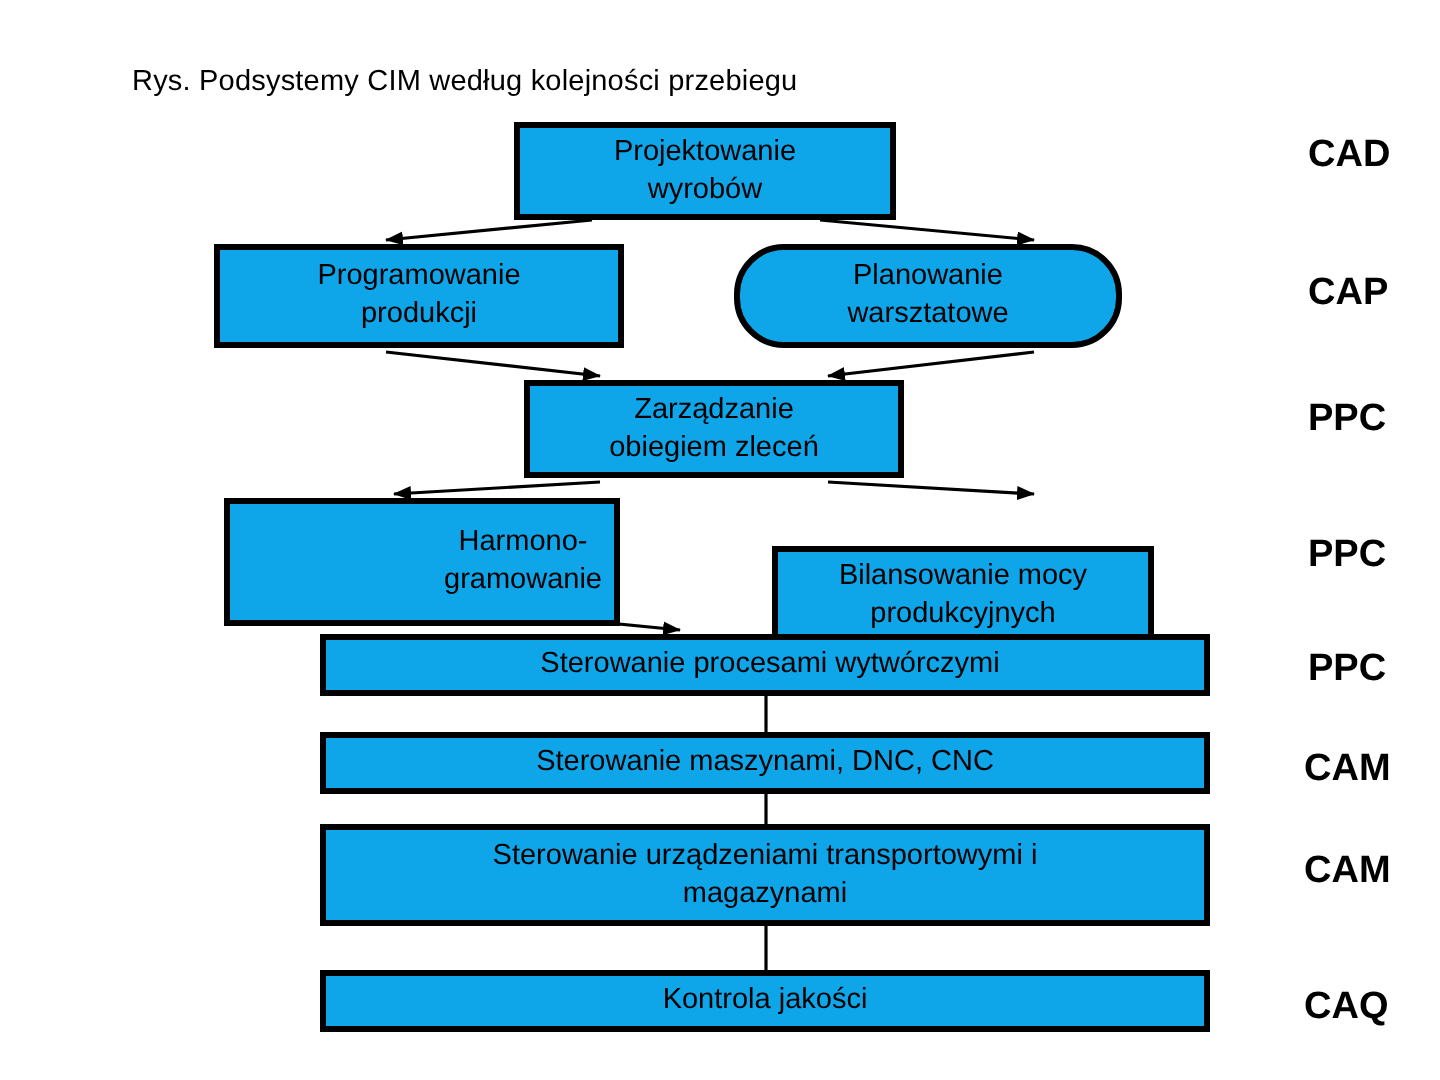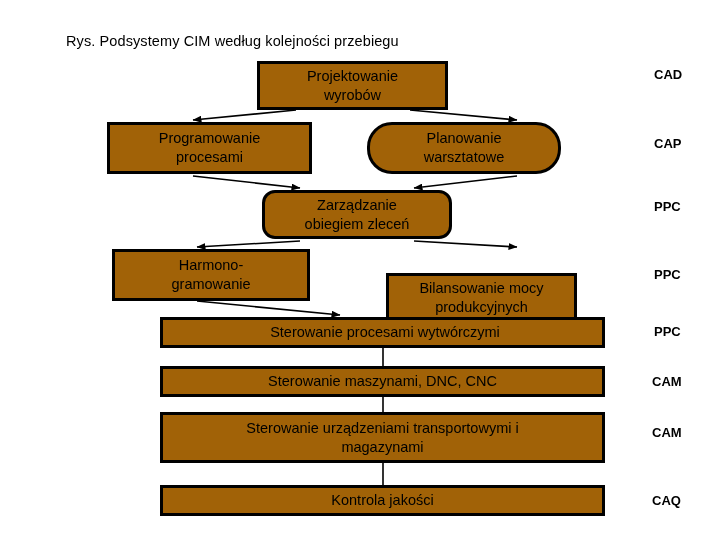--- a/index.html
+++ b/index.html
@@ -34,35 +34,35 @@
     font-size: 14.5px;
     font-weight: 400;
     letter-spacing: 0.1px;
     white-space: nowrap;
     margin-top: 11px;
   }
   .node {
     position: absolute;
     box-sizing: border-box;
     border: 3px solid #000000;
-    background: #a16207;
+    background: #0ea5e9;
     display: flex;
     align-items: center;
     justify-content: center;
     text-align: center;
     font-size: 14.5px;
     line-height: 1.30;
     padding: 0 6px;
   }
   .node span {
     display: block;
   }
   .side-label {
     position: absolute;
-    font-size: 13px;
+    font-size: 19px;
     font-weight: bold;
     text-align: center;
     white-space: nowrap;
   }
 </style>
 </head>
 <body>
 
 <div id="stage">
 
@@ -92,36 +92,36 @@
   <div id="node-layer">
       <div class="node" style="left: 257px; top: 61px; width: 191px; height: 49px;">
         <div>
           <span>Projektowanie</span>
           <span>wyrobów</span>
         </div>
       </div>
       <div class="node" style="left: 107px; top: 122px; width: 205px; height: 52px;">
         <div>
           <span>Programowanie</span>
-          <span>procesami</span>
+          <span>produkcji</span>
         </div>
       </div>
       <div class="node" style="left: 367px; top: 122px; width: 194px; height: 52px; border-radius: 25px;">
         <div>
           <span>Planowanie</span>
           <span>warsztatowe</span>
         </div>
       </div>
-      <div class="node" style="left: 262px; top: 190px; width: 190px; height: 49px; border-radius: 13px;">
+      <div class="node" style="left: 262px; top: 190px; width: 190px; height: 49px;">
         <div>
           <span>Zarządzanie</span>
           <span>obiegiem zleceń</span>
         </div>
       </div>
-      <div class="node" style="left: 112px; top: 249px; width: 198px; height: 52px;">
+      <div class="node" style="left: 112px; top: 249px; width: 198px; height: 64px; justify-content: flex-end;">
         <div>
           <span>Harmono-</span>
           <span>gramowanie</span>
         </div>
       </div>
       <div class="node" style="left: 386px; top: 249px; width: 191px; height: 50px; margin-top: 24px;">
         <div>
           <span>Bilansowanie mocy</span>
           <span>produkcyjnych</span>
         </div>

